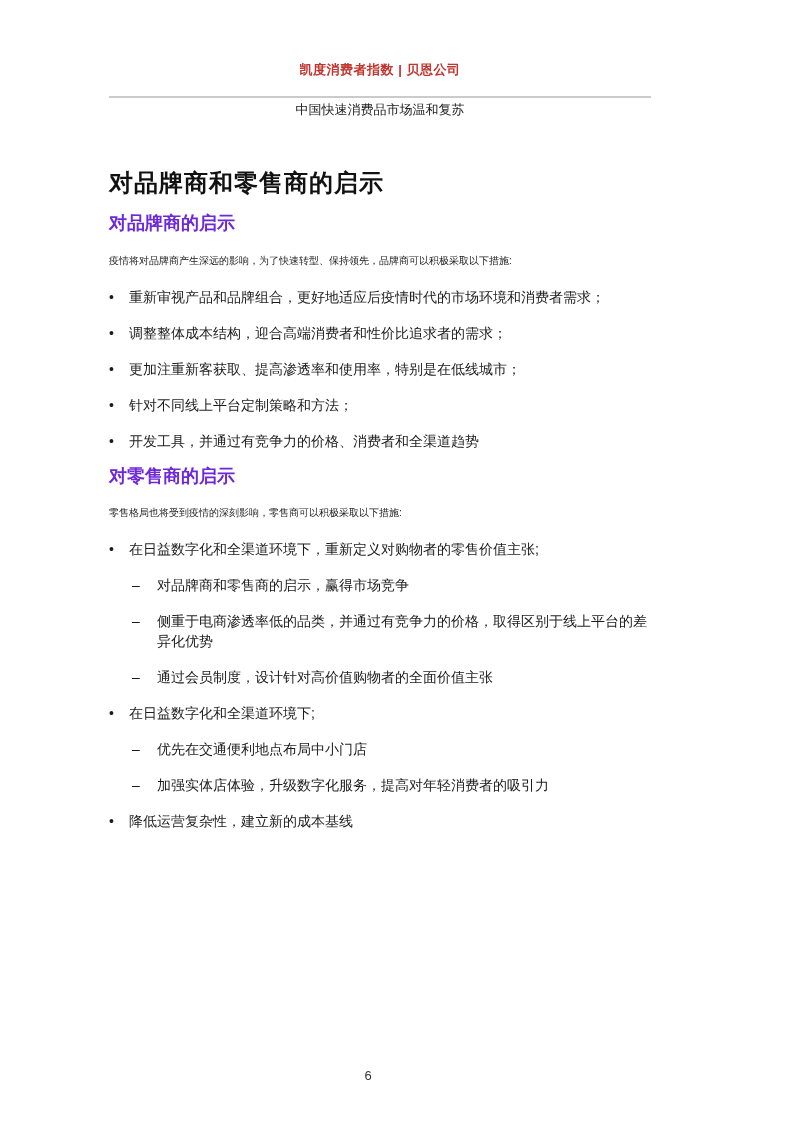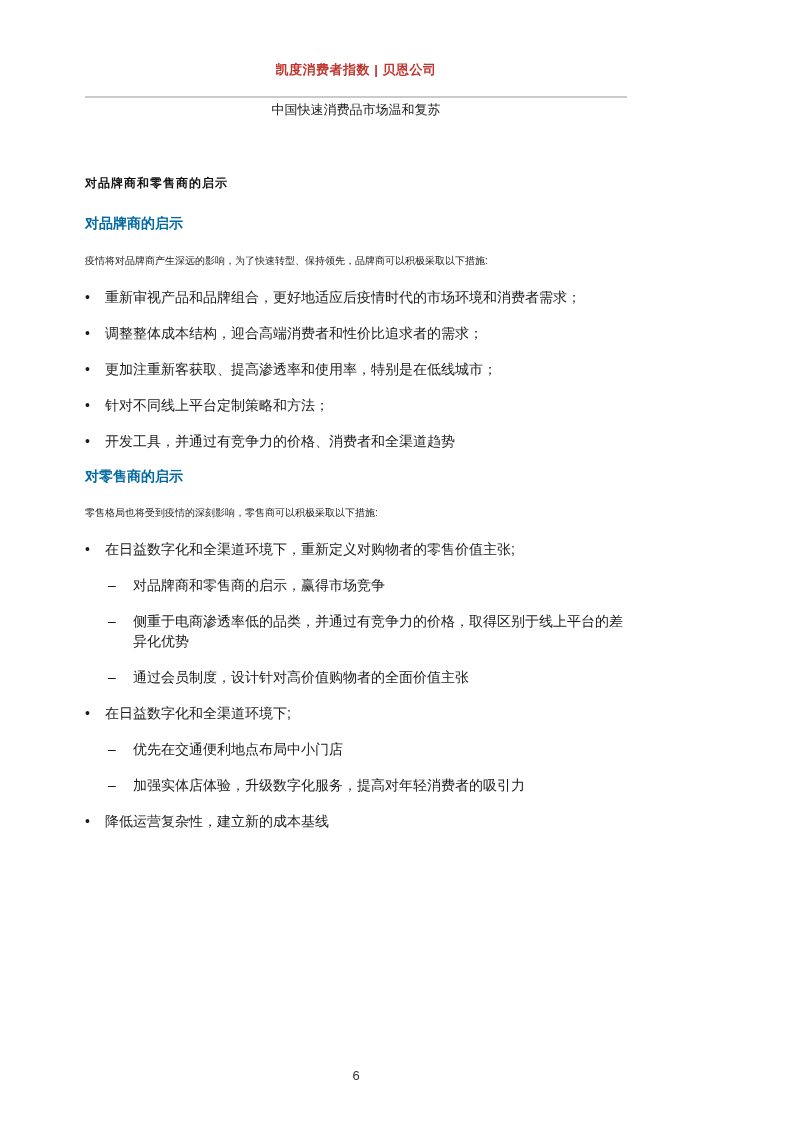--- a/index.html
+++ b/index.html
@@ -12,20 +12,21 @@
     height: 1130px;
     position: relative;
     font-family: "Liberation Sans", sans-serif;
     color: #1c1c1c;
     overflow: hidden;
   }
   .page {
     width: 712px;
     height: 1130px;
     position: relative;
+    padding-left: 24px;
   }
   .inner {
     padding: 0 85px;
   }
   .header-brand {
     padding-top: 62px;
     text-align: center;
     font-size: 13px;
     font-weight: 700;
     color: #c1352f;
@@ -41,31 +42,31 @@
   .header-subtitle {
     margin-top: 4px;
     text-align: center;
     font-size: 13px;
     font-weight: 500;
     color: #222222;
     line-height: 16px;
   }
   .doc-title {
     margin-top: 53px;
-    font-size: 12px;
+    font-size: 24px;
     font-weight: 700;
     color: #111111;
     line-height: 24px;
     letter-spacing: 1px;
   }
   .section-heading {
     margin-top: 19px;
-    font-size: 14px;
+    font-size: 18px;
     font-weight: 700;
-    color: #0369a1;
+    color: #6d28d9;
     line-height: 18px;
   }
   .section-heading.second {
     margin-top: 16px;
   }
   .intro {
     margin-top: 19px;
     font-size: 10px;
     line-height: 20px;
     color: #1c1c1c;

